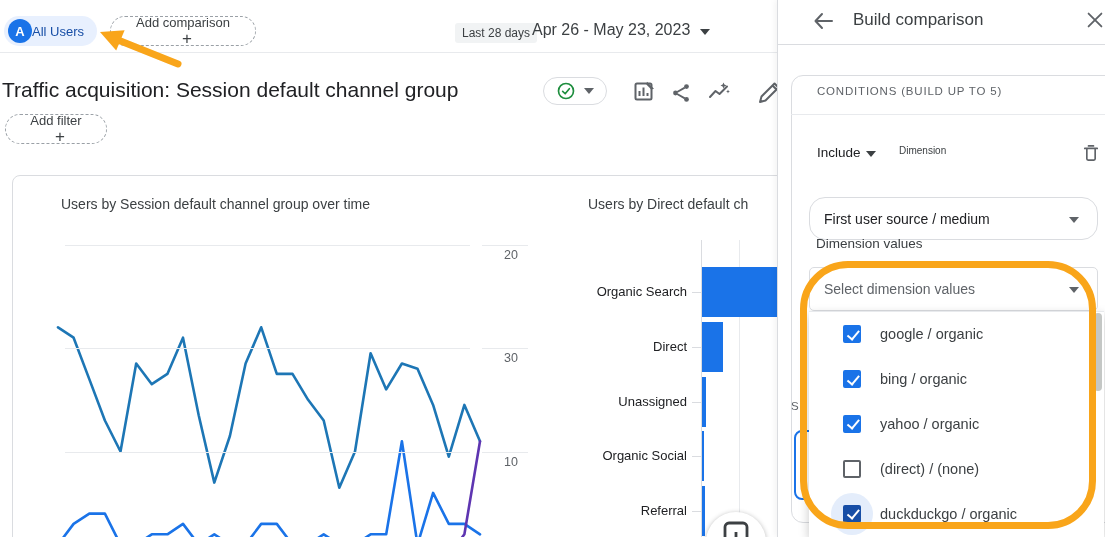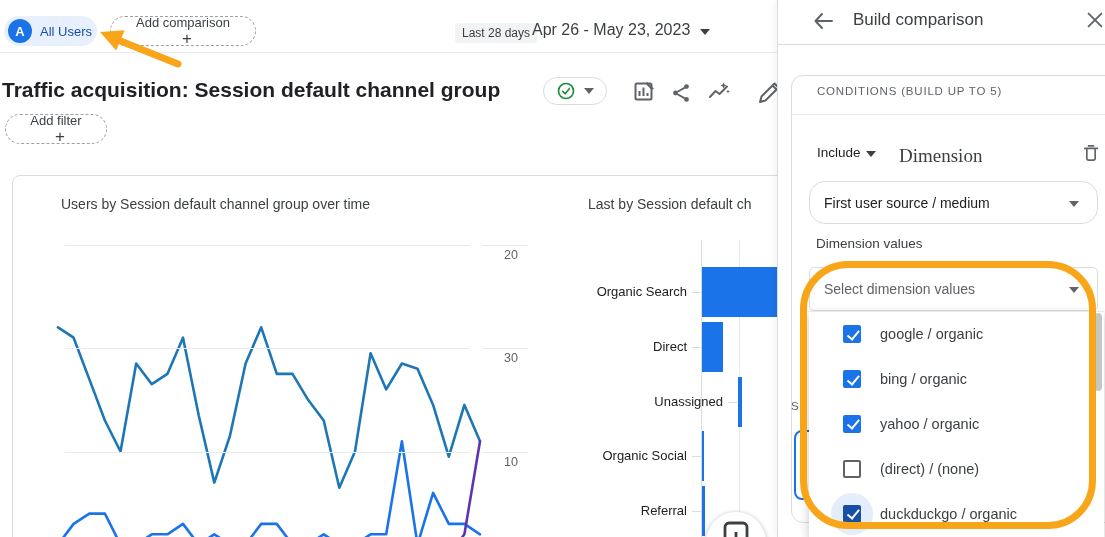--- a/index.html
+++ b/index.html
@@ -6,37 +6,37 @@
   html,body { background:#fff; }
   body { font-family: "Liberation Sans", "DejaVu Sans", sans-serif; color:#202124; }
   .stage { position:relative; width:1105px; height:537px; overflow:hidden; background:#fff; }
 
   
   .chip-row-divider { position:absolute; left:0; top:52px; width:777px; height:1px; background:#e8eaed; }
   .chip { position:absolute; display:flex; align-items:center; height:30px; border-radius:16px; }
   .chip-all-users { left:4px; top:16px; width:93px; background:#e8f0fe; cursor:pointer; }
   .avatar { width:24px; height:24px; margin-left:4px; border-radius:50%; background:#1a73e8; color:#fff;
             font-size:13px; font-weight:bold; display:flex; align-items:center; justify-content:center; }
-  .chip-all-users .chip-label { margin-left:8px; font-size:13px; font-weight:500; color:#174ea6; }
+  .chip-all-users .chip-label { margin-left:0; font-size:13px; font-weight:500; color:#174ea6; }
   .chip-dashed { border:1px dashed #9aa0a6; background:#fff; color:#3c4043; cursor:pointer;flex-direction:column; }
   .chip-add-comparison { left:110px; top:16px; width:146px; justify-content:center; }
   .chip-add-filter { left:5px; top:114px; width:102px; justify-content:center; }
   .chip-dashed .chip-label { font-size:13px; font-weight:500; color:#3c4043; }
   .chip-plus { font-size:17px; font-weight:400; color:#3c4043; margin-left:8px; line-height:1; }
 
   .date-badge { position:absolute; left:455px; top:23px; height:20px; padding:0 7px; background:#f1f3f4;
                 border-radius:3px; font-size:12px; color:#3c4043; display:flex; align-items:center; }
   .date-text { position:absolute; left:532px; top:21px; font-size:16px; font-weight:500; color:#3c4043; cursor:pointer; }
   .caret { width:0; height:0; border-left:5px solid transparent; border-right:5px solid transparent;
            border-top:6px solid #5f6368; display:inline-block; }
   .caret-dark { border-top-color:#3c4043; }
   .date-caret { position:absolute; left:700px; top:29px; }
 
   
-  .report-title { position:absolute; left:2px; top:78px; font-size:21px; font-weight:700; color:#202124; }
+  .report-title { position:absolute; left:2px; top:78px; font-size:21px; font-weight:400; color:#202124; }
   .title-pill { position:absolute; left:543px; top:77px; width:64px; height:28px; border:1px solid #dadce0;
                 border-radius:14px; display:flex; align-items:center; justify-content:space-around; padding:0 8px; cursor:pointer; background:#fff; }
   .icon-btn { position:absolute; width:26px; height:26px; display:flex; align-items:center; justify-content:center; cursor:pointer; }
 
   
   .chart-card { position:absolute; left:12px; top:175px; width:856px; height:400px;
                 border:1px solid #dadce0; border-radius:8px; background:#fff; }
   .chart-title { position:absolute; font-size:14px; color:#3c4043; white-space:nowrap; }
   .hgrid { position:absolute; height:1px; background:#e8eaed; }
   .ytick { position:absolute; left:470px; width:33px; text-align:right; font-size:12.5px; color:#5f6368; }
@@ -58,25 +58,25 @@
   .panel-title { position:absolute; left:75px; top:10px; font-size:17px; color:#3c4043; }
   .panel-back { position:absolute; left:33px; top:9px; width:24px; height:24px; cursor:pointer; }
   .panel-close { position:absolute; left:306px; top:9px; width:22px; height:22px; cursor:pointer; }
   .panel-header-divider { position:absolute; left:0; top:44px; width:328px; height:1px; background:#dadce0; }
   .cond-card { position:absolute; left:13px; top:75px; width:316px; height:448px;
                border:1px solid #dadce0; border-radius:12px 0 0 12px; background:#fff; }
   .cond-header { position:absolute; left:39px; top:85px; font-size:11.5px; letter-spacing:.8px; color:#5f6368; }
   .cond-divider { position:absolute; left:13px; top:114px; width:315px; height:1px; background:#e8eaed; }
   .include-label { position:absolute; left:39px; top:145px; font-size:13.5px; font-weight:500; color:#202124; cursor:pointer; }
   .include-caret { position:absolute; left:88px; top:151px; cursor:pointer; }
-  .dimension-label { position:absolute; left:121px; top:145px; font-size:19px; color:#3c4043;font-family:Liberation Serif, serif; }
+  .dimension-label { position:absolute; left:121px; top:145px; font-size:10px; color:#3c4043; }
   .trash { position:absolute; left:303px; top:143px; width:20px; height:20px; cursor:pointer; }
   .select-box { position:absolute; left:31px; width:289px; height:43px; border:1px solid #dadce0; border-radius:5px;
                 background:#fff; display:flex; align-items:center; padding:0 14px; cursor:pointer; }
-  .dd-dimension { top:181px;border-radius:16px; }
+  .dd-dimension { top:197px;border-radius:16px; }
   .dd-dimension .select-text { font-size:14px; color:#202124; }
   .dim-values-label { position:absolute; left:38px; top:236px; font-size:13.5px; color:#3c4043; }
   .summary-frag { position:absolute; left:13px; top:400px; font-size:11.5px; letter-spacing:.8px; color:#5f6368; z-index:4; }
   .summary-box { position:absolute; left:16px; top:430px; width:80px; height:70px; border:2px solid #1a73e8;
                  border-radius:8px; background:#fff; z-index:5; }
   .dd-values { top:267px; height:44px; z-index:28; }
   .dd-values .select-text { font-size:14px; color:#5f6368; }
   .select-caret { position:absolute; right:18px; top:19px; }
   .popup { position:absolute; left:31px; top:311px; width:295px; height:226px; background:#fff;
            box-shadow:0 4px 10px rgba(0,0,0,.22); border-top:1px solid #e8eaed; z-index:30; overflow:hidden; }
@@ -165,21 +165,21 @@
 
   <div class="chip chip-dashed chip-add-filter">
     <span class="chip-label">Add filter</span>
     <span class="chip-plus">+</span>
   </div>
 
   <div class="chart-card"></div>
 
   <div id="chart-layer" style="position:absolute; left:15px; top:0; width:1105px; height:537px; z-index:2; pointer-events:none;">
     <div class="chart-title" style="left:46px; top:196px;">Users by Session default channel group over time</div>
-    <div class="chart-title" style="left:573px; top:196px;">Last by Session default ch</div>
+    <div class="chart-title" style="left:573px; top:196px;">Users by Direct default ch</div>
 
     <svg id="line-svg" width="470" height="297" viewBox="0 0 470 297">
         <polyline points="13.0,87.3 28.6,97.7 44.3,139.1 59.9,180.5 75.5,211.5 91.2,123.5 106.8,144.2 122.4,133.9 138.0,97.7 153.7,175.3 169.3,242.6 184.9,196.0 200.6,123.5 216.2,87.3 231.8,133.9 247.5,133.9 263.1,159.8 278.7,180.5 294.3,247.7 310.0,211.5 325.6,113.2 341.2,149.4 356.9,123.5 372.5,128.7 388.1,164.9 403.8,216.7 419.4,164.9 435.0,201.2" fill="none" stroke="#1d76b5" stroke-width="2.6" stroke-linejoin="round" stroke-linecap="round"></polyline>
         <polyline points="13.0,304.6 28.6,283.9 44.3,273.6 59.9,273.6 75.5,304.6 91.2,304.6 106.8,294.3 122.4,294.3 138.0,283.9 153.7,304.6 169.3,294.3 184.9,304.6 200.6,304.6 216.2,283.9 231.8,283.9 247.5,304.6 263.1,304.6 278.7,294.3 294.3,304.6 310.0,304.6 325.6,294.3 341.2,294.3 356.9,201.2 372.5,304.6 388.1,252.9 403.8,283.9 419.4,283.9 435.0,294.3" fill="none" stroke="#1a73e8" stroke-width="2.6" stroke-linejoin="round" stroke-linecap="round"></polyline>
         <polyline points="13.0,315.0 28.6,315.0 44.3,315.0 59.9,315.0 75.5,315.0 91.2,315.0 106.8,315.0 122.4,315.0 138.0,315.0 153.7,315.0 169.3,315.0 184.9,315.0 200.6,315.0 216.2,315.0 231.8,315.0 247.5,315.0 263.1,315.0 278.7,315.0 294.3,315.0 310.0,315.0 325.6,315.0 341.2,315.0 356.9,315.0 372.5,315.0 388.1,315.0 403.8,315.0 419.4,294.3 435.0,201.2" fill="none" stroke="#5e35b1" stroke-width="2.6" stroke-linejoin="round" stroke-linecap="round"></polyline>
       </svg>
 
     <div class="vgrid vaxis" style="left:686px;"></div>
     <div class="vgrid" style="left:724px;"></div>
     <div class="vgrid" style="left:763px;"></div>
@@ -187,21 +187,21 @@
         <div class="bar-row" style="top: 267px;">
           <div class="bar-label">Organic Search</div>
           <div class="bar-axis-tick"></div>
           <div class="bar" style="width: 112.2px; background: rgb(26, 115, 232);"></div>
         </div>
         <div class="bar-row" style="top: 322px;">
           <div class="bar-label">Direct</div>
           <div class="bar-axis-tick"></div>
           <div class="bar" style="width: 20.5px; background: rgb(26, 115, 232);"></div>
         </div>
-        <div class="bar-row" style="top: 377px; margin-left: 36px;">
+        <div class="bar-row" style="top: 377px;">
           <div class="bar-label">Unassigned</div>
           <div class="bar-axis-tick"></div>
           <div class="bar" style="width: 3.6px; background: rgb(26, 115, 232);"></div>
         </div>
         <div class="bar-row" style="top: 431px;">
           <div class="bar-label">Organic Social</div>
           <div class="bar-axis-tick"></div>
           <div class="bar" style="width: 2.3px; background: rgb(26, 115, 232);"></div>
         </div>
         <div class="bar-row" style="top: 486px;">

